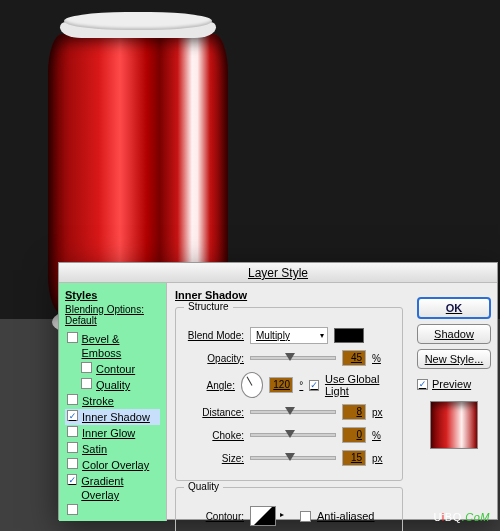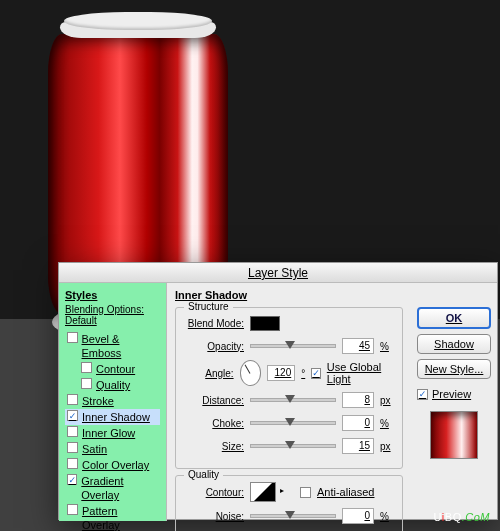--- a/index.html
+++ b/index.html
@@ -19,38 +19,38 @@
 
 .styles-col { width: 108px; border-right: 1px solid #bbb; padding: 6px 6px; background: #86efac; }
 .styles-col .hdr { font-weight: bold; margin-bottom: 3px; }
 .styles-col .sub { margin-bottom: 5px; font-size: 10px; }
 .style-row { display: flex; align-items: flex-start; gap: 4px; padding: 1px 2px; font-size: 10px; line-height: 14px; cursor: default; }
 .style-row.indent { padding-left: 16px; }
 .style-row.sel { background: #c7dffb; }
 .chk { width: 11px; height: 11px; border: 1px solid #888; background: #fff; display: inline-flex; align-items: center; justify-content: center; font-size: 9px; color: #1a63c9; }
 
 .main-col { flex: 1; padding: 6px 8px; position: relative; }
-.group { border: 1px solid #bbb; border-radius: 3px; padding: 6px 8px 8px; margin-bottom: 6px; position: relative; }
+.group { border: 1px solid #bbb; border-radius: 3px; padding: 18px 8px 8px; margin-bottom: 6px; position: relative; }
 .group .legend { position: absolute; top: -7px; left: 8px; background: #ededed; padding: 0 4px; font-size: 10px; }
 .main-title { font-weight: bold; margin-bottom: 6px; font-size: 11px; }
 .frow { display: flex; align-items: center; gap: 6px; margin-bottom: 5px; min-height: 18px; }
 .flabel { width: 60px; text-align: right; font-size: 10px; }
 .select { border: 1px solid #aaa; background: #fff; height: 17px; padding: 0 14px 0 5px; font-size: 10px; position: relative; min-width: 78px; display: inline-flex; align-items: center; }
 .select::after { content: "▾"; position: absolute; right: 3px; font-size: 8px; }
 .swatch { width: 30px; height: 15px; border: 1px solid #666; background: #000; }
 .slider { width: 86px; height: 4px; background: #cfcfcf; border: 1px solid #aaa; position: relative; }
 .slider::after { content: ""; position: absolute; top: -4px; left: 40%; width: 0; height: 0; border-left: 5px solid transparent; border-right: 5px solid transparent; border-top: 8px solid #555; }
-.numbox { width: 32px; height: 16px; border: 1px solid #aaa; background: #ffffff; text-align: right; padding: 0 3px; font-size: 10px; line-height: 14px; }
+.numbox { width: 24px; height: 16px; border: 1px solid #aaa; background: #a16207; text-align: right; padding: 0 3px; font-size: 10px; line-height: 14px; }
 .unit { font-size: 10px; }
 .angle { width: 26px; height: 26px; border: 1px solid #888; border-radius: 50%; position: relative; background: #fff; }
 .angle::after { content: ""; position: absolute; left: 50%; top: 50%; width: 10px; height: 1px; background: #333; transform-origin: left center; transform: rotate(-120deg); }
 .contour-sw { width: 26px; height: 20px; border: 1px solid #888; background: linear-gradient(135deg,#fff 0%,#fff 48%,#000 52%,#000 100%); position: relative; }
 .contour-sw::after { content:"▸"; position:absolute; right:-9px; top:3px; font-size:8px;}
 
-.right-col { width: 86px; padding: 24px 6px; display: flex; flex-direction: column; gap: 5px; align-items: stretch; }
+.right-col { width: 86px; padding: 14px 6px; display: flex; flex-direction: column; gap: 5px; align-items: stretch; }
 .pbtn { border: 1px solid #888; background: linear-gradient(#fff,#e6e6e6); padding: 3px 0; border-radius: 4px; text-align: center; font-size: 11px; cursor: default; }
 .pbtn.ok { border: 2px solid #2b6fd6; font-weight: bold; color: #114; }
 .prev-row { display: flex; align-items: center; gap: 4px; margin-top: 4px; font-size: 11px; }
 .preview-sw { margin-top: 6px; width: 48px; height: 48px; border: 1px solid #888; background: linear-gradient(90deg,#6b0000,#d62020,#ffefef,#a80000); align-self: center; box-shadow: inset 0 4px 6px rgba(0,0,0,.5); }
 
 .watermark { position: absolute; right: 10px; bottom: 6px; font-size: 16px; color: #fff; letter-spacing: .5px; pointer-events:none; }
 .watermark .u { color:#fff; }
 .watermark .i { color:#ff2a2a; }
 .watermark .c { color:#39c639; font-style: italic; }
 </style>
@@ -105,33 +105,33 @@
           <div class="style-row">
             <span class="chk"></span>
             <span>Color Overlay</span>
           </div>
           <div class="style-row">
             <span class="chk">✓</span>
             <span>Gradient Overlay</span>
           </div>
           <div class="style-row">
             <span class="chk"></span>
-            <span>Pattern Overlay</span>
           </div>
         </div>
     </div>
 
     <div class="main-col">
       <div class="main-title">Inner Shadow</div>
 
       <div class="group">
         <span class="legend">Structure</span>
 
         <div class="frow">
           <span class="flabel">Blend Mode:</span>
+          <span class="select">Multiply</span>
           <span class="swatch"></span>
         </div>
 
         <div class="frow">
           <span class="flabel">Opacity:</span>
           <span class="slider"></span>
           <span class="numbox">45</span>
           <span class="unit">%</span>
         </div>
 

